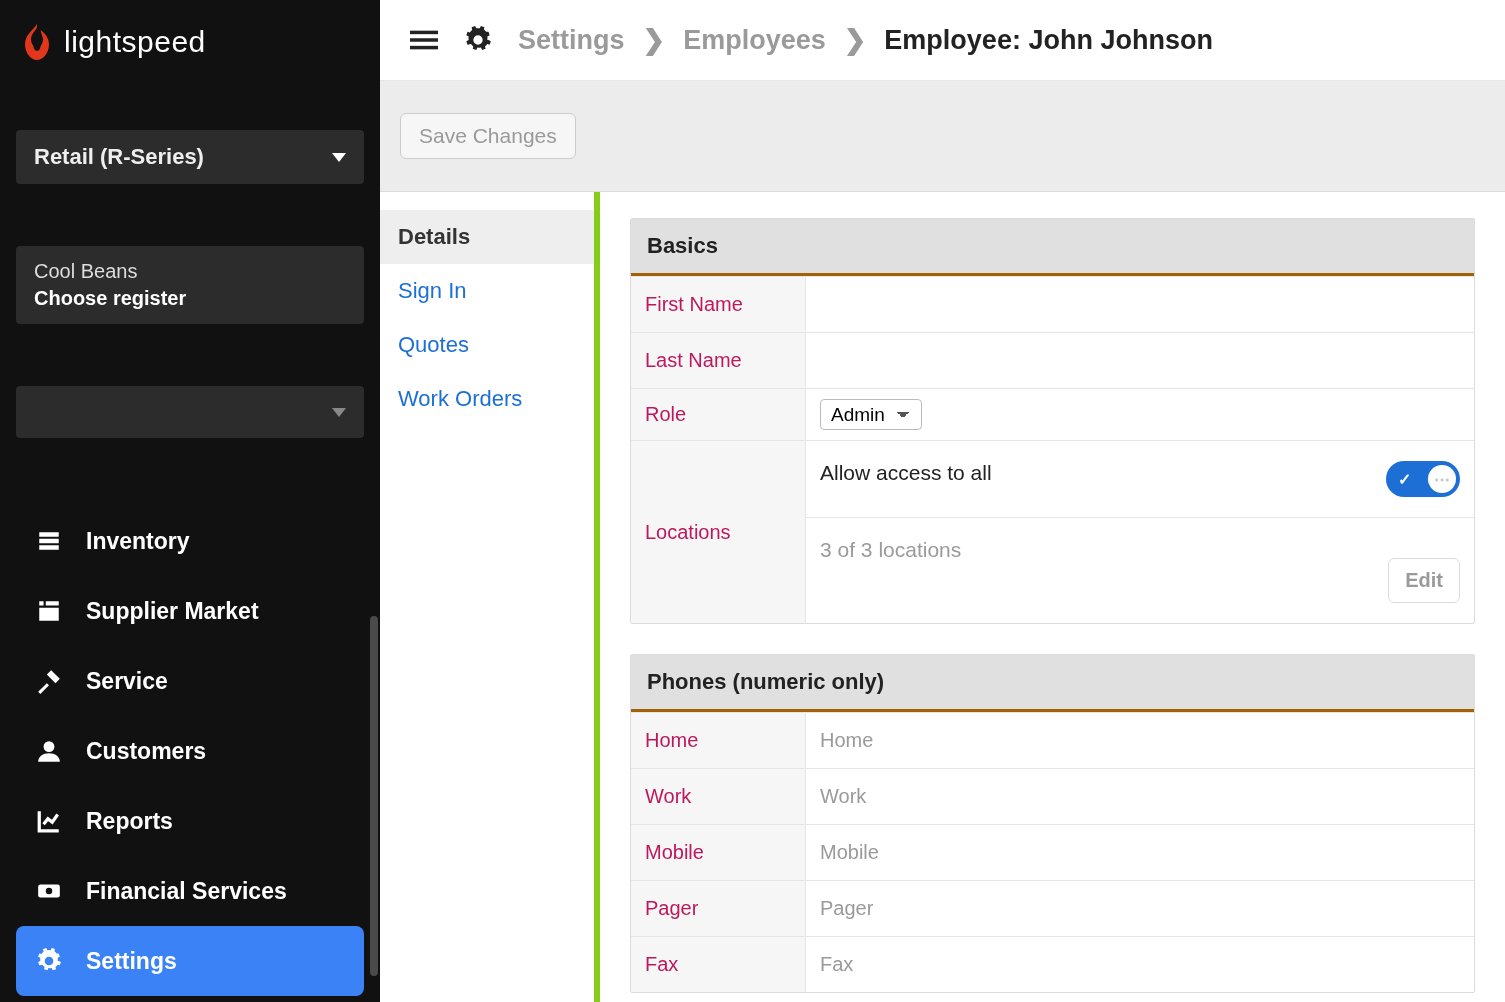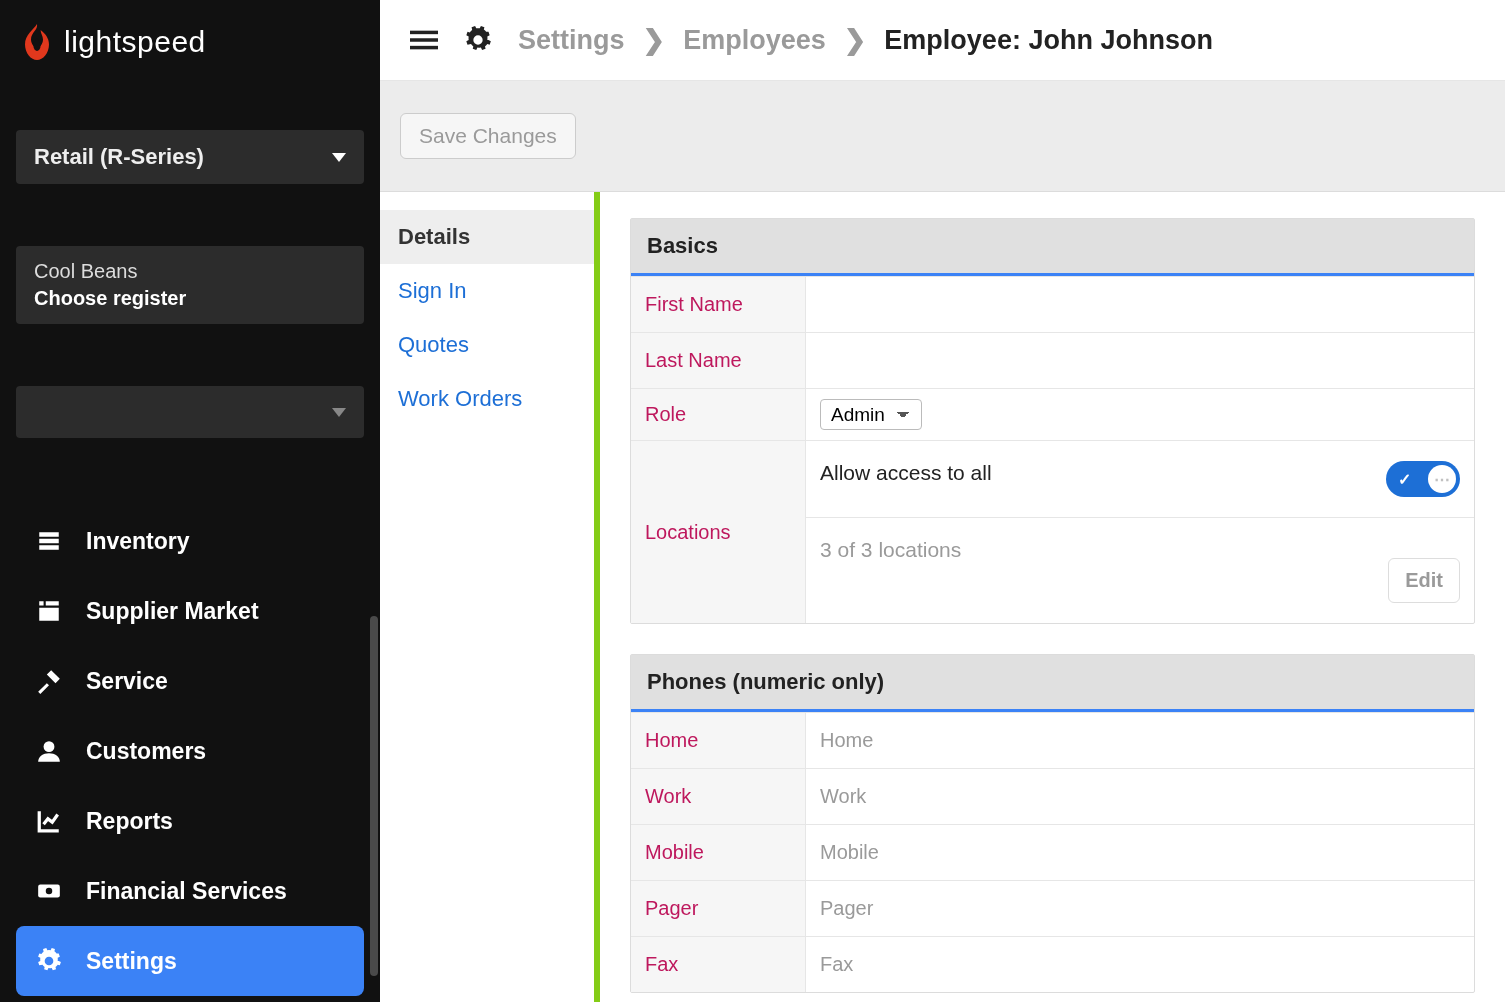--- a/index.html
+++ b/index.html
@@ -144,21 +144,21 @@
   }
 
   
   .panel-area { flex: 1; padding: 26px 30px; display: flex; flex-direction: column; gap: 30px; }
   .panel {
     border: 1px solid #dcdcdc;
     border-radius: 2px;
   }
   .panel-head {
     background: #e0e0e0;
-    border-bottom: 3px solid #3b82f6;
+    border-bottom: 3px solid #a16207;
     font-size: 22px;
     font-weight: 700;
     padding: 14px 16px;
   }
   .row {
     display: flex;
     border-top: 1px solid #e6e6e6;
   }
   .row:first-of-type { border-top: none; }
   .lcell {

